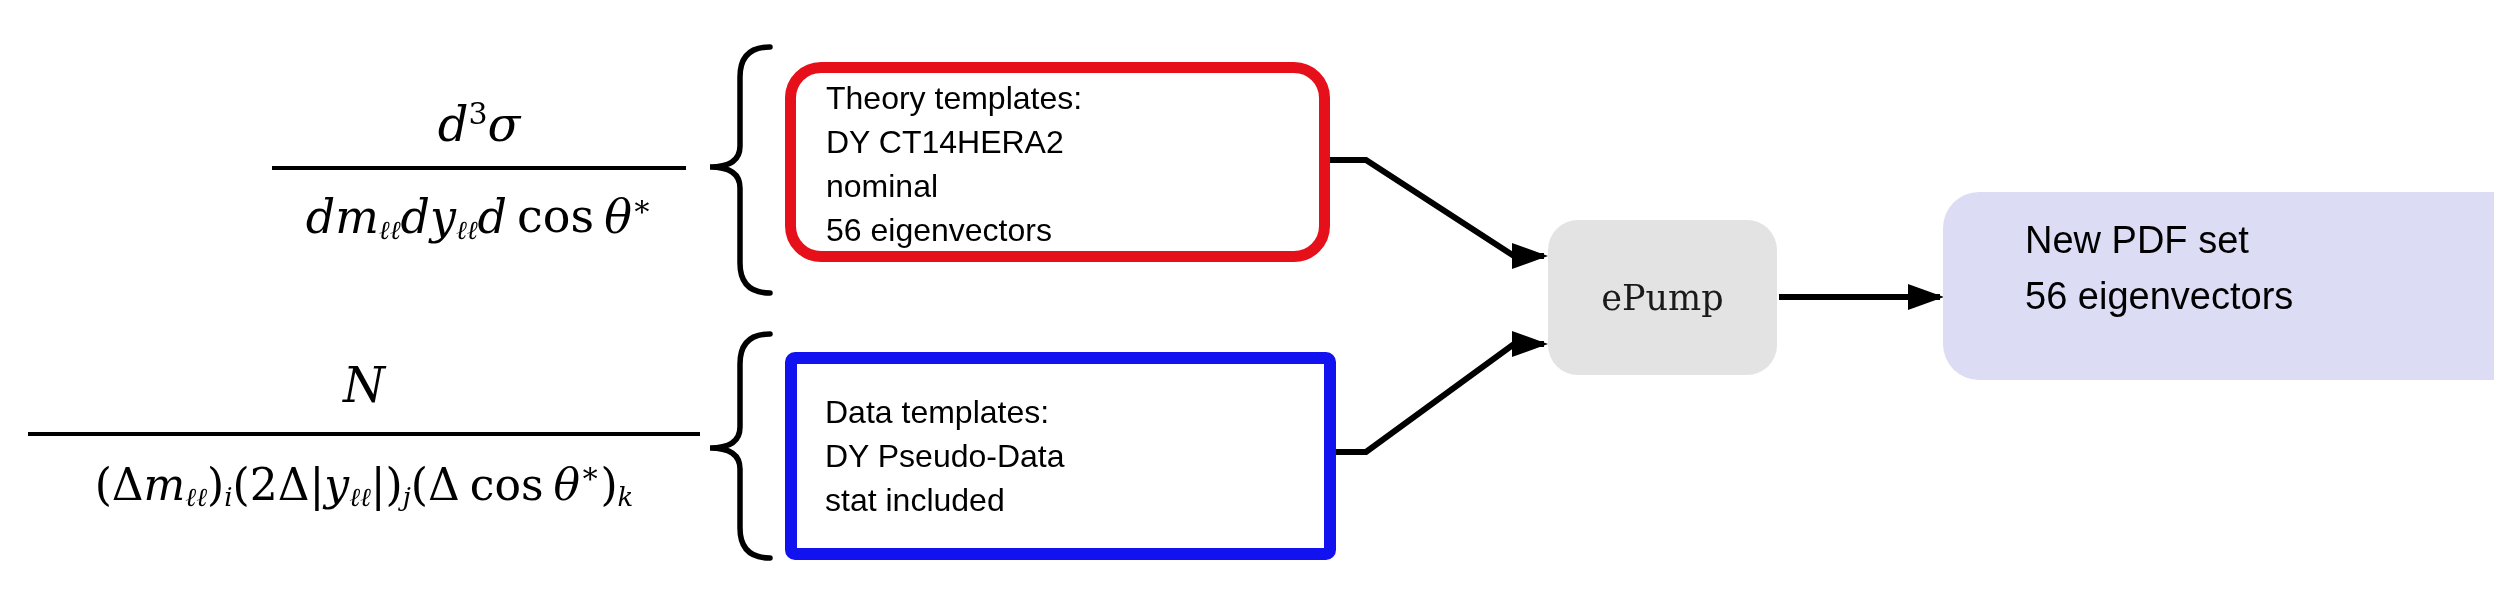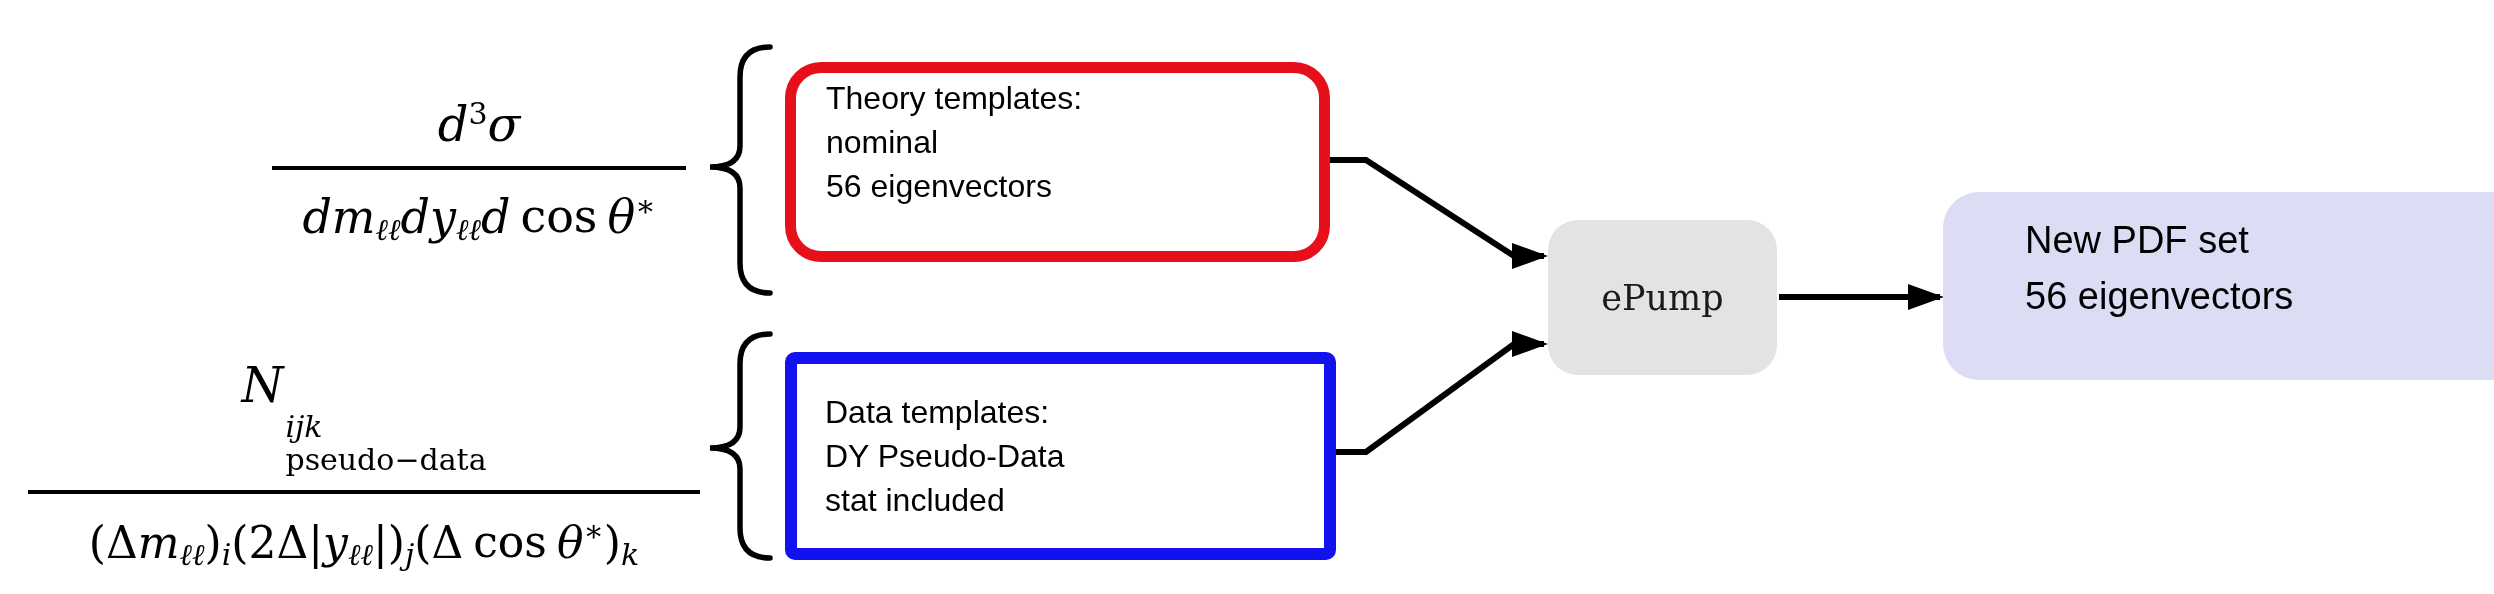--- a/index.html
+++ b/index.html
@@ -16,21 +16,21 @@
   .formula {
     position:absolute;
     display:flex; flex-direction:column; align-items:center;
     font-family:"DejaVu Serif", serif;
     color:#000;
     white-space:nowrap;
   }
   .it { font-style:italic; }
   .rm { font-style:normal; }
   .fbar { height:4px; background:#000; align-self:stretch; }
-  .sb { font-size:30px; vertical-align:-0.25em; }   
+  .sb { font-size:26px; vertical-align:-0.25em; }   
   .sp { font-size:30px; vertical-align:0.55em; }    
   .cosword { margin:0 10px 0 10px; }
 
   #formula-top { left:272px; top:84px; width:414px; }
   #formula-top .num { font-size:48px; line-height:60px; margin-bottom:12px;text-align:right; }
   #formula-top .den { font-size:46px; line-height:56px; margin-top:8px; }
 
   #formula-bottom { left:28px; top:352px; width:672px; }
   #formula-bottom .num { font-size:48px; line-height:66px; margin-bottom:14px; }
   #formula-bottom .den { font-size:44px; line-height:58px; margin-top:8px;text-align:right; }
@@ -76,24 +76,21 @@
 </head>
 <body>
 
 <div class="formula" id="formula-top">
   <div class="num"><span class="it">d</span><span class="sp rm">3</span><span class="it">σ</span></div>
   <div class="fbar"></div>
   <div class="den"><span class="it">dm</span><span class="sb it">ℓℓ</span><span class="it">dy</span><span class="sb it">ℓℓ</span><span class="it">d</span><span class="rm cosword">cos</span><span class="it">θ</span><span class="sp rm">∗</span></div>
 </div>
 
 <div class="formula" id="formula-bottom">
-  <div class="num"><span class="it">N</span><span class="stack">
-        <span class="ss it">ijk</span>
-        <span class="ss rm">pseudo−data</span>
-      </span></div>
+  <div class="num"><span class="it">N</span></div>
   <div class="fbar"></div>
   <div class="den"><span class="rm">(Δ</span><span class="it">m</span><span class="sb it">ℓℓ</span><span class="rm">)</span><span class="sb it">i</span><span class="rm">(2Δ|</span><span class="it">y</span><span class="sb it">ℓℓ</span><span class="rm">|)</span><span class="sb it">j</span><span class="rm">(Δ</span><span class="rm cosword">cos</span><span class="it">θ</span><span class="sp rm">∗</span><span class="rm">)</span><span class="sb it">k</span></div>
 </div>
 
 <svg id="overlay" viewBox="0 0 2494 594" xmlns="http://www.w3.org/2000/svg">
   <defs>
     <marker id="ah" markerUnits="userSpaceOnUse" markerWidth="40" markerHeight="30" refX="32" refY="13" orient="auto">
       <path d="M0,0 L36,13 L0,26 Z" fill="#000"></path>
     </marker>
   </defs>
@@ -104,20 +101,21 @@
 
   <path d="M 1330 160 L 1366 160 L 1514 256 L 1544 256" fill="none" stroke="#000" stroke-width="6" marker-end="url(#ah)"></path>
 
   <path d="M 1336 452 L 1366 452 L 1514 344 L 1544 344" fill="none" stroke="#000" stroke-width="6" marker-end="url(#ah)"></path>
 
   <path d="M 1779 297 L 1940 297" fill="none" stroke="#000" stroke-width="6" marker-end="url(#ah)"></path>
 </svg>
 
 <div class="box boxtext" id="theory-box">
   <div>Theory templates:</div>
+  <div>DY CT14HERA2</div>
   <div>nominal</div>
   <div>56 eigenvectors</div>
 </div>
 
 <div class="box boxtext" id="data-box">
   <div>Data templates:</div>
   <div>DY Pseudo-Data</div>
   <div>stat included</div>
 </div>
 

